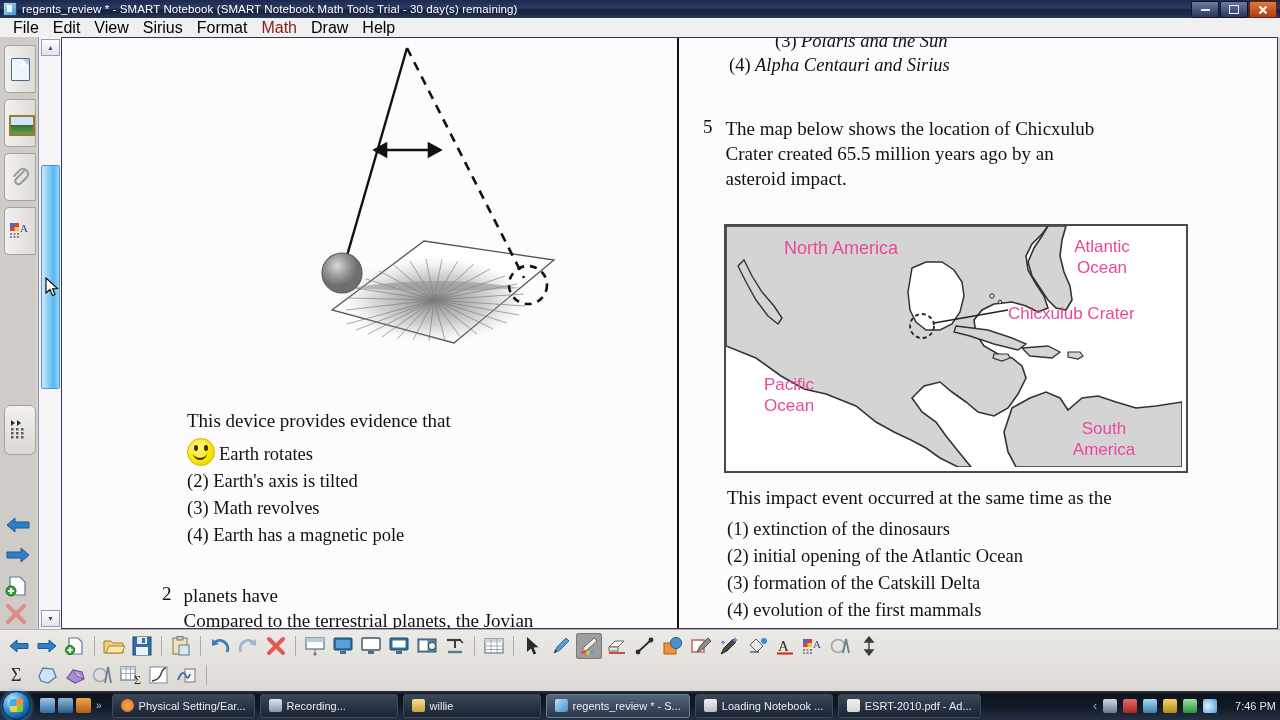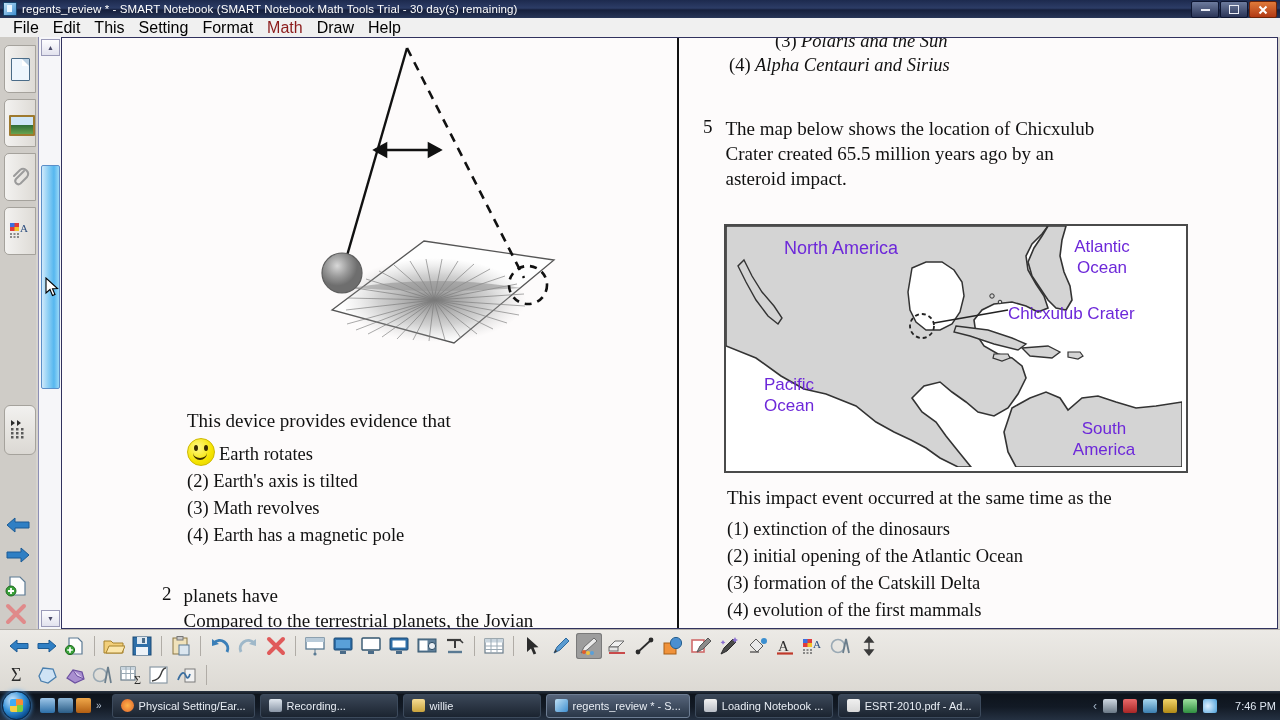--- a/index.html
+++ b/index.html
@@ -74,21 +74,21 @@
   .smiley{display:inline-block;width:26px;height:26px;border-radius:50%;
     background:radial-gradient(circle at 38% 33%,#fff88a,#f5e400 60%,#e2cf00);
     border:1.5px solid #cdb800;position:relative;vertical-align:-6px;margin-right:4px;}
   .smiley .eye{position:absolute;top:6px;width:4px;height:6px;border-radius:50%;background:#3a2c00;}
   .smiley .eye.l{left:6px;} .smiley .eye.r{right:6px;}
   .smiley .mouth{position:absolute;left:5px;top:10px;width:14px;height:9px;
     border:0 solid #3a2c00;border-bottom-width:2.2px;border-radius:0 0 14px 14px;}
 
   
   .mapbox{position:absolute;border:2px solid #4a4a4a;background:#fff;overflow:hidden;}
-  .maplabel{position:absolute;font-family:"Liberation Sans",sans-serif;color:#6d28d9;font-weight:400;}
+  .maplabel{position:absolute;font-family:"Liberation Sans",sans-serif;color:#ec4899;font-weight:400;}
 
   
   .toolbars{position:absolute;left:0;top:629px;width:1280px;height:62px;
     background:linear-gradient(to bottom,#eceae6,#dcd9d3);border-top:1px solid #b4b0aa;}
   .trow{position:absolute;left:6px;display:flex;align-items:center;gap:2px;}
   .tool{width:26px;height:26px;display:flex;align-items:center;justify-content:center;position:relative;border-radius:3px;}
   .tool.sel{background:#9d9d9d;box-shadow:inset 0 0 0 1px #7a7a7a;}
   .tsep{width:1px;height:20px;background:#b0aca6;margin:0 4px;}
 
   
@@ -131,22 +131,22 @@
         <svg width="10" height="10" viewBox="0 0 10 10">
             <path d="M1.5 1.5 L8.5 8.5 M8.5 1.5 L1.5 8.5" stroke="#fff" stroke-width="2.1" fill="none"></path>
           </svg>
       </div>
     </div>
   </div>
 
   <div class="menubar">
     <div class="menu-item">File</div>
     <div class="menu-item">Edit</div>
-    <div class="menu-item">This</div>
-    <div class="menu-item">Setting</div>
+    <div class="menu-item">View</div>
+    <div class="menu-item">Sirius</div>
     <div class="menu-item">Format</div>
     <div class="menu-item accent">Math</div>
     <div class="menu-item">Draw</div>
     <div class="menu-item">Help</div>
   </div>
 
   <div class="frame">
 
     <div class="sidebar">
       <div class="sb-tab" style="top:8px;">

